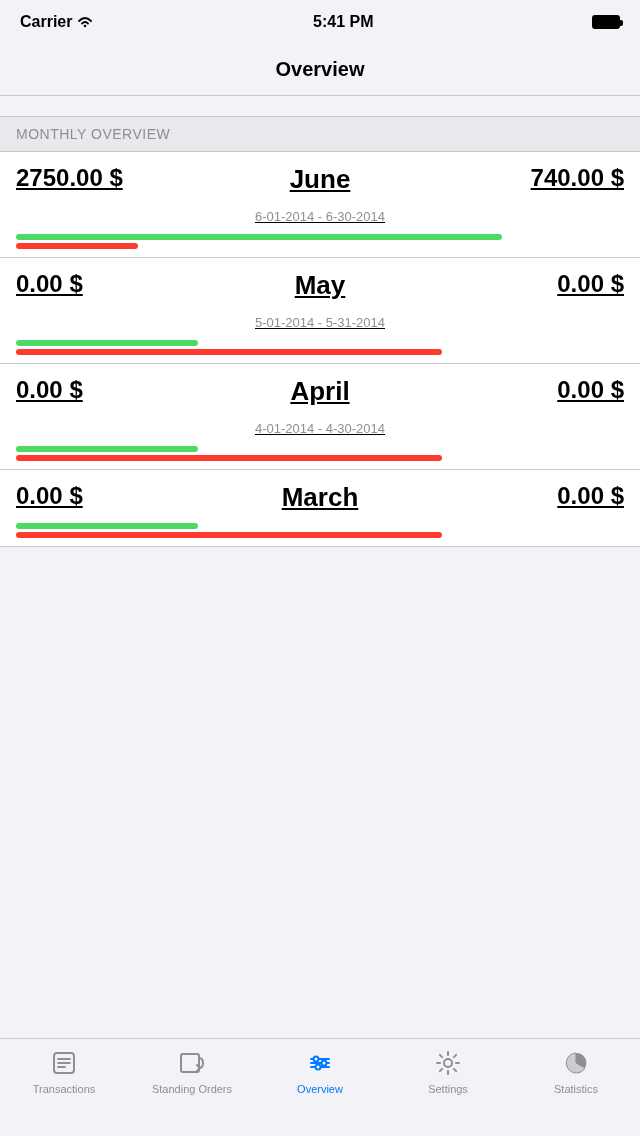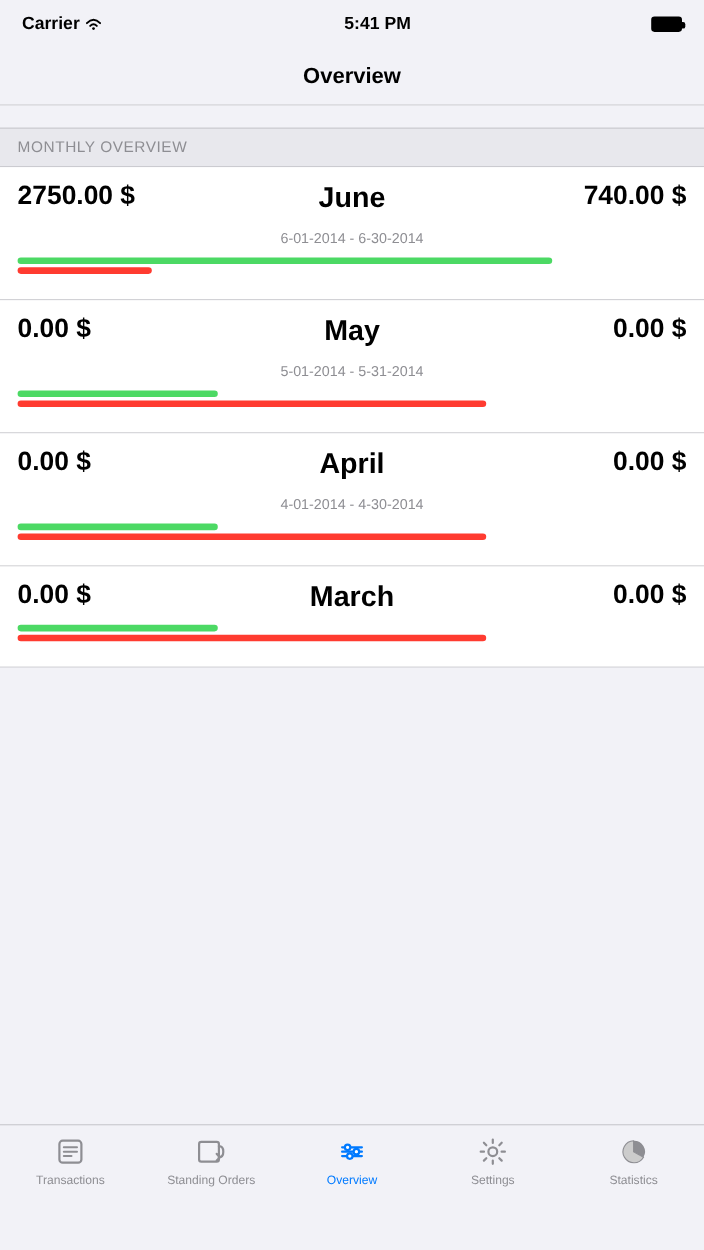--- a/index.html
+++ b/index.html
@@ -68,21 +68,22 @@
       font-size: 14px;
       font-weight: 500;
       color: #8e8e93;
       letter-spacing: 0.5px;
     }
 
     
     .month-card {
       background: #fff;
       border-bottom: 1px solid #c8c8cc;
-      padding: 12px 16px 23px;
+      padding: 12px 16px 8px;
+      text-decoration: underline;
     }
     .month-row {
       display: flex;
       align-items: flex-start;
       justify-content: space-between;
     }
     .month-amount-left {
       font-size: 24px;
       font-weight: 700;
       color: #000;
@@ -121,21 +122,21 @@
     }
     .progress-bar-red {
       height: 6px;
       background: #ff3b30;
       border-radius: 3px;
     }
 
     
     .tab-bar {
       position: absolute;
-      bottom: 16px;
+      bottom: 0;
       left: 0;
       width: 640px;
       height: 98px;
       background: #f2f2f7;
       border-top: 1px solid #c8c8cc;
       display: flex;
       align-items: flex-start;
       padding-top: 8px;
     }
     .tab-item {

